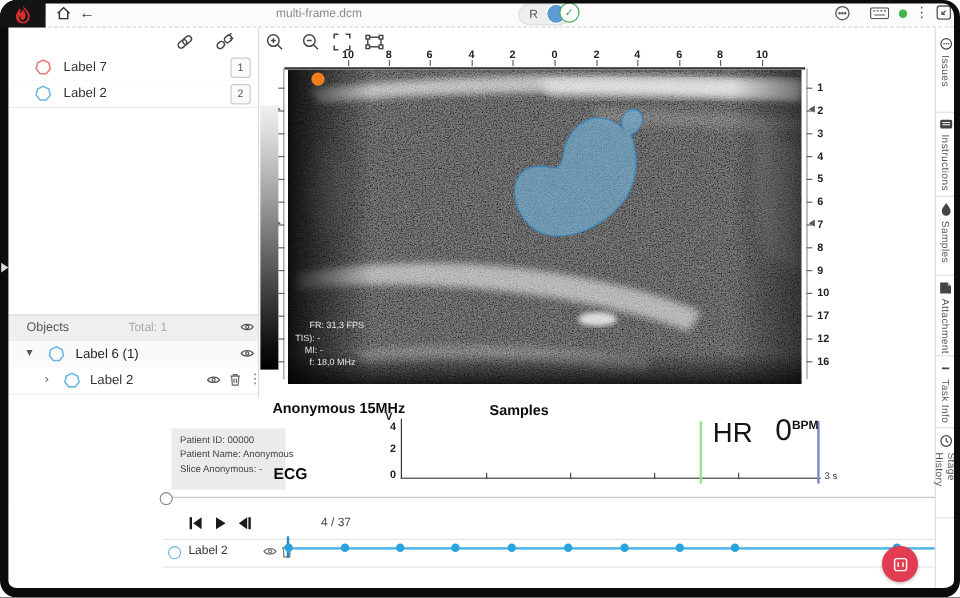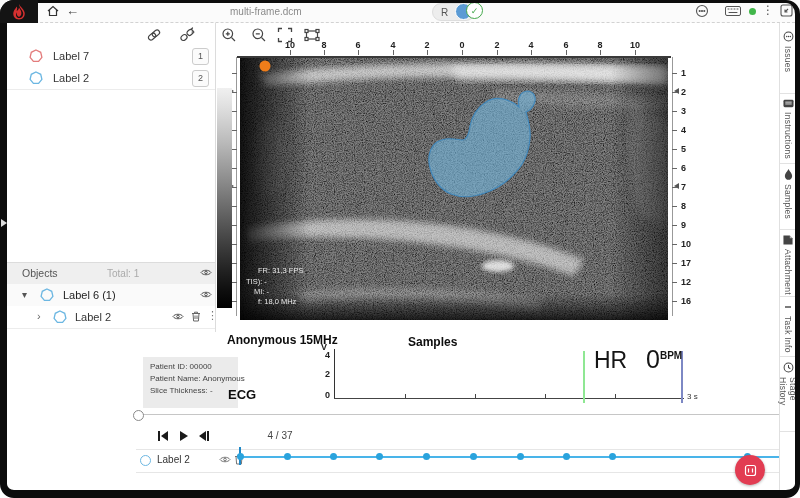--- a/index.html
+++ b/index.html
@@ -294,21 +294,21 @@
         <text x="18" y="246">f: 18,0 MHz</text>
       </g>
     </svg>
   </div>
 
   <div class="ecg-title abs" style="left:227px;top:333px">Anonymous 15MHz</div>
   <div class="ecg-title abs" style="left:408px;top:335px">Samples</div>
   <div id="patient-box" class="abs">
     <div class="patient-line">Patient ID: 00000</div>
     <div class="patient-line">Patient Name: Anonymous</div>
-    <div class="patient-line">Slice Thickness: -</div>
+    <div class="patient-line">Slice Anonymous: -</div>
   </div>
   <div class="abs" style="left:321px;top:342px;font-size:9px;font-weight:600;color:#222">V</div>
   <div class="ecg-axis-num abs" style="top:350px">4</div>
   <div class="ecg-axis-num abs" style="top:369px">2</div>
   <div class="ecg-axis-num abs" style="top:390px">0</div>
   <div class="abs" style="left:334px;top:349px;width:1px;height:50px;background:#333"></div>
   <div class="abs" style="left:334px;top:398px;width:350px;height:1px;background:#444"></div>
   <div id="ecg-ticks" class="abs"></div>
   <div class="abs" style="left: 583px; top: 351px; width: 2px; height: 52px; background: rgb(143, 231, 147);" id="green-cursor"></div>
   <div class="abs" style="left: 681px; top: 351px; width: 2px; height: 52px; background: rgb(125, 136, 196);" id="blue-cursor"></div>

